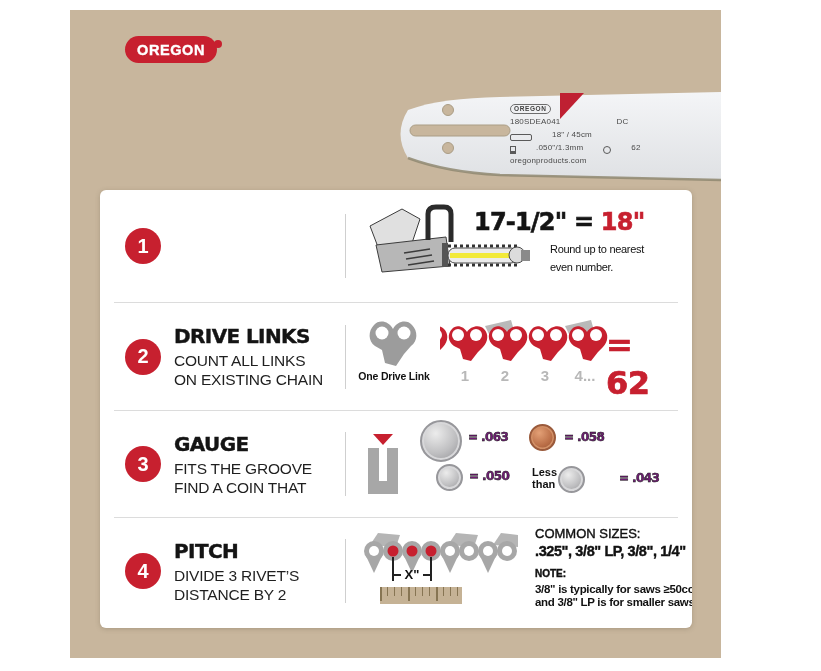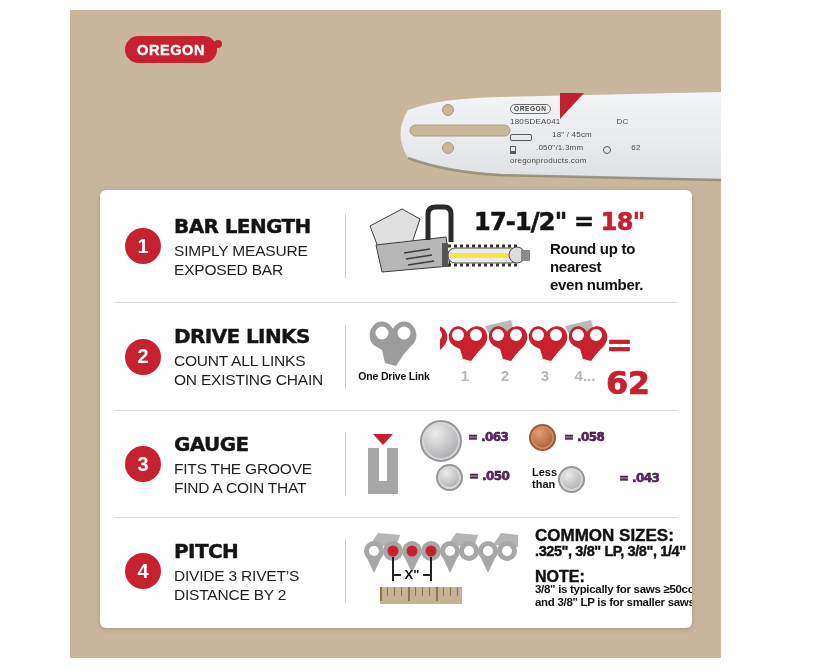--- a/index.html
+++ b/index.html
@@ -56,21 +56,21 @@
   .vdiv { position:absolute; left:231px; top:50%; transform:translateY(-50%);
           width:1px; height:64px; background:#cfcfcf; }
   .zone { position:absolute; left:238px; top:0; right:0; bottom:0; }
 
   
   .saw-svg { left:6px; top:12px; width:174px; height:88px; }
   .equation { left:122px; top:18px; font-family:"DejaVu Sans", sans-serif; font-size:24px;
               font-weight:700; letter-spacing:-0.8px; white-space:nowrap; }
   .eq-black { color:#141414; -webkit-text-stroke:.6px #141414; }
   .eq-red { color:#c7202f; -webkit-text-stroke:.6px #c7202f; }
-  .round-note { left:198px; top:50px; font-size:15px; font-weight:700; line-height:18px;
+  .round-note { left:198px; top:50px; font-size:11px; font-weight:400; line-height:18px;
                 color:#111; letter-spacing:-0.3px; }
   .round-note span { display:block; }
 
   
   .onelink-svg { left:14px; top:15px; width:54px; height:50px; }
   .onelink-label { left:-2px; top:67px; width:88px; text-align:center; font-size:10.5px;
                    font-weight:700; color:#111; letter-spacing:-0.2px; }
   .redchain-svg { left:88px; top:13px; width:172px; height:56px; }
   .cnum { top:64px; width:40px; text-align:center; font-size:15px; font-weight:700; color:#b8b8b8; }
   .cn1 { left:93px; } .cn2 { left:133px; } .cn3 { left:173px; } .cn4 { left:213px; }
@@ -100,24 +100,24 @@
   .vline { width:2px; background:#222; top:39px; height:24px; }
   .vl1 { left:40px; } .vl2 { left:78px; }
   .xdash { height:2px; background:#222; top:56px; width:7px; }
   .xd1 { left:42px; } .xd2 { left:71px; }
   .xlabel { left:49px; top:49px; width:22px; text-align:center; font-size:13px; font-weight:700; color:#111; }
   .ruler { left:28px; top:69px; width:82px; height:17px; background:#c5b295; }
   .ruler::before { content:""; position:absolute; left:0; right:0; top:0; height:9px;
        background:repeating-linear-gradient(90deg,#877553 0,#877553 1.5px,transparent 1.5px,transparent 7px); }
   .ruler::after { content:""; position:absolute; left:0; right:0; top:0; height:14px;
        background:repeating-linear-gradient(90deg,#877553 0,#877553 2px,transparent 2px,transparent 28px); }
-  .common-title { left:183px; top:8px;  font-size:17px;  font-weight:700; -webkit-text-stroke:.4px #111; color:#111; }
+  .common-title { left:183px; top:8px;  font-size:13px;  font-weight:400; -webkit-text-stroke:.4px #111; color:#111; }
   .common-sizes { left:183px; top:25px; font-size:14.5px; font-weight:700; -webkit-text-stroke:.4px #111;
                   color:#111; letter-spacing:-0.4px; white-space:nowrap; }
-  .note-title   { left:183px; top:50px; font-size:16px;  font-weight:700; -webkit-text-stroke:.4px #111; color:#111; }
+  .note-title   { left:183px; top:50px; font-size:10px;  font-weight:700; -webkit-text-stroke:.4px #111; color:#111; }
   .note-text    { left:183px; top:65px; font-size:11.5px; font-weight:600; line-height:13px;
                   color:#111; letter-spacing:-0.3px; white-space:nowrap; }
   .note-text span { display:block; }
 </style>
 </head>
 <body>
 
 <div class="canvas">
   <div class="tan">
 
@@ -163,27 +163,20 @@
       </div>
     </div>
 
     <div class="abs bubble-tail"></div>
   </div>
 
   <div class="card">
 
     <div class="step h1r">
       <div class="badge">1</div>
-      <div class="step-text">
-        <div class="step-title">BAR LENGTH</div>
-        <div class="step-sub">
-          <span>SIMPLY MEASURE</span>
-          <span>EXPOSED BAR</span>
-        </div>
-      </div>
       <div class="vdiv"></div>
       <div class="zone">
         <svg class="abs saw-svg" viewBox="0 0 174 88">
           <polygon points="12,24 44,7 62,17 52,47 20,45" fill="#e0e0e0" stroke="#3c3c3c"></polygon>
           <polygon points="18,43 88,35 92,64 24,70" fill="#b7b7b7" stroke="#3c3c3c"></polygon>
           <line x1="46" y1="51" x2="72" y2="47" stroke="#3c3c3c" stroke-width="1.5"></line>
           <line x1="48" y1="57" x2="74" y2="53" stroke="#3c3c3c" stroke-width="1.5"></line>
           <line x1="50" y1="63" x2="76" y2="59" stroke="#3c3c3c" stroke-width="1.5"></line>
           <path d="M70,38 L70,12 Q70,5 78,5 L86,5 Q93,5 93,12 L93,40" fill="none" stroke="#2b2b2b" stroke-width="5"></path>
           <rect x="84" y="41" width="6" height="24" fill="#555"></rect>

